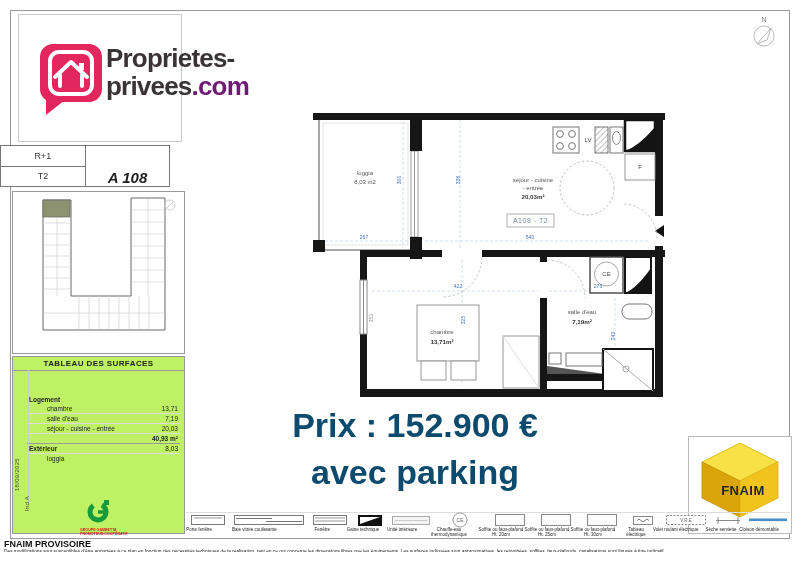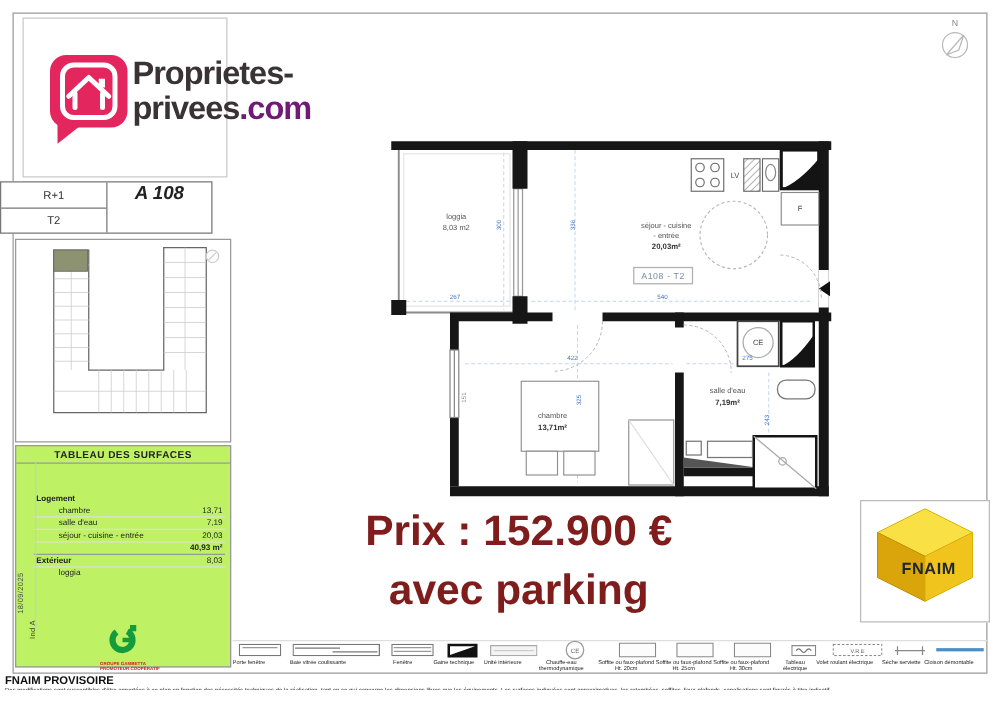--- a/index.html
+++ b/index.html
@@ -12,21 +12,21 @@
   .logo-frame{left:18px;top:14px;width:162px;height:126px;border:1px solid #c9c9c9;}
   .logo-bubble{left:38px;top:42px;}
   .wordmark{left:106px;top:44px;font-weight:bold;font-size:26px;letter-spacing:-0.8px;
             line-height:28px;color:#3a3335;white-space:nowrap;}
   .pink{color:#701a75;}
   
   .unit-box{left:0;top:145px;width:168px;height:40px;border:1px solid #777;display:flex;background:#fff;}
   .u-left{width:84px;border-right:1px solid #777;display:flex;flex-direction:column;}
   .u-cell{flex:1;display:flex;align-items:center;justify-content:center;font-size:9px;color:#333;}
   .u-cell.top{border-bottom:1px solid #777;}
-  .u-right{flex:1;display:flex;align-items:flex-start;justify-content:center;}
+  .u-right{flex:1;display:flex;align-items:flex-end;justify-content:center;}
   .u-num{font-size:15px;font-weight:bold;font-style:italic;color:#222;}
   
   .site-box{left:12px;top:191px;width:171px;height:161px;border:1px solid #999;background:#fff;}
   
   .surf-box{left:12px;top:356px;width:171px;height:176px;border:1px solid #999;background:#bef264;}
   .surf-title{height:13px;border-bottom:1px solid #999;display:flex;align-items:center;justify-content:center;
               font-size:8px;font-weight:bold;letter-spacing:.4px;color:#222;}
   .surf-body{padding:24px 4px 0 14px;position:relative;}
   .s-group{font-size:6.5px;font-weight:bold;padding:1px 2px;}
   .s-row{display:flex;justify-content:space-between;font-size:6.5px;border-bottom:1px solid #ddd;
@@ -36,24 +36,24 @@
   .s-ext{display:flex;justify-content:space-between;font-size:6.5px;border-bottom:1px solid #ddd;padding:1px 2px;}
   .s-ext .g{font-weight:bold;}
   .s-loggia{font-size:6.5px;padding:1px 2px 1px 20px;}
   .hair-v{position:absolute;left:16px;top:370px;height:133px;width:1px;background:#ccc;}
   .devlogo{left:80px;top:498px;width:36px;text-align:center;}
   .dev-line{font-size:8px;transform:scale(.45);transform-origin:50% 0;width:222%;margin-left:-61%;
             text-align:center;color:#c22;font-weight:bold;line-height:1.15;white-space:nowrap;}
   
   .vtext{font-size:6px;color:#444;writing-mode:vertical-rl;transform:rotate(180deg);letter-spacing:.3px;}
   
-  .price{left:230px;top:402px;width:370px;text-align:center;font-weight:bold;color:#7f1d1d;
+  .price{left:230px;top:402px;width:370px;text-align:center;font-weight:bold;color:#0c4a6e;
          font-size:34px;line-height:47px;}
   
-  .fnaim-box{left:688px;top:400px;width:102px;height:96px;border:1px solid #bbb;background:#fff;
+  .fnaim-box{left:688px;top:436px;width:102px;height:96px;border:1px solid #bbb;background:#fff;
              display:flex;align-items:flex-start;justify-content:center;}
   
   .legend{left:186px;top:512px;width:604px;height:26px;border-top:1px solid #ddd;display:flex;
           justify-content:space-between;align-items:flex-start;}
   .lg-item{display:flex;flex-direction:column;align-items:center;}
   .lg-icon{height:14px;display:flex;align-items:center;justify-content:center;}
   .lg-label{font-size:8px;transform:scale(.56);transform-origin:50% 0;width:178%;margin-left:-39%;
             text-align:center;line-height:1.15;color:#222;}
   
   .footer{left:4px;top:539px;width:792px;}

